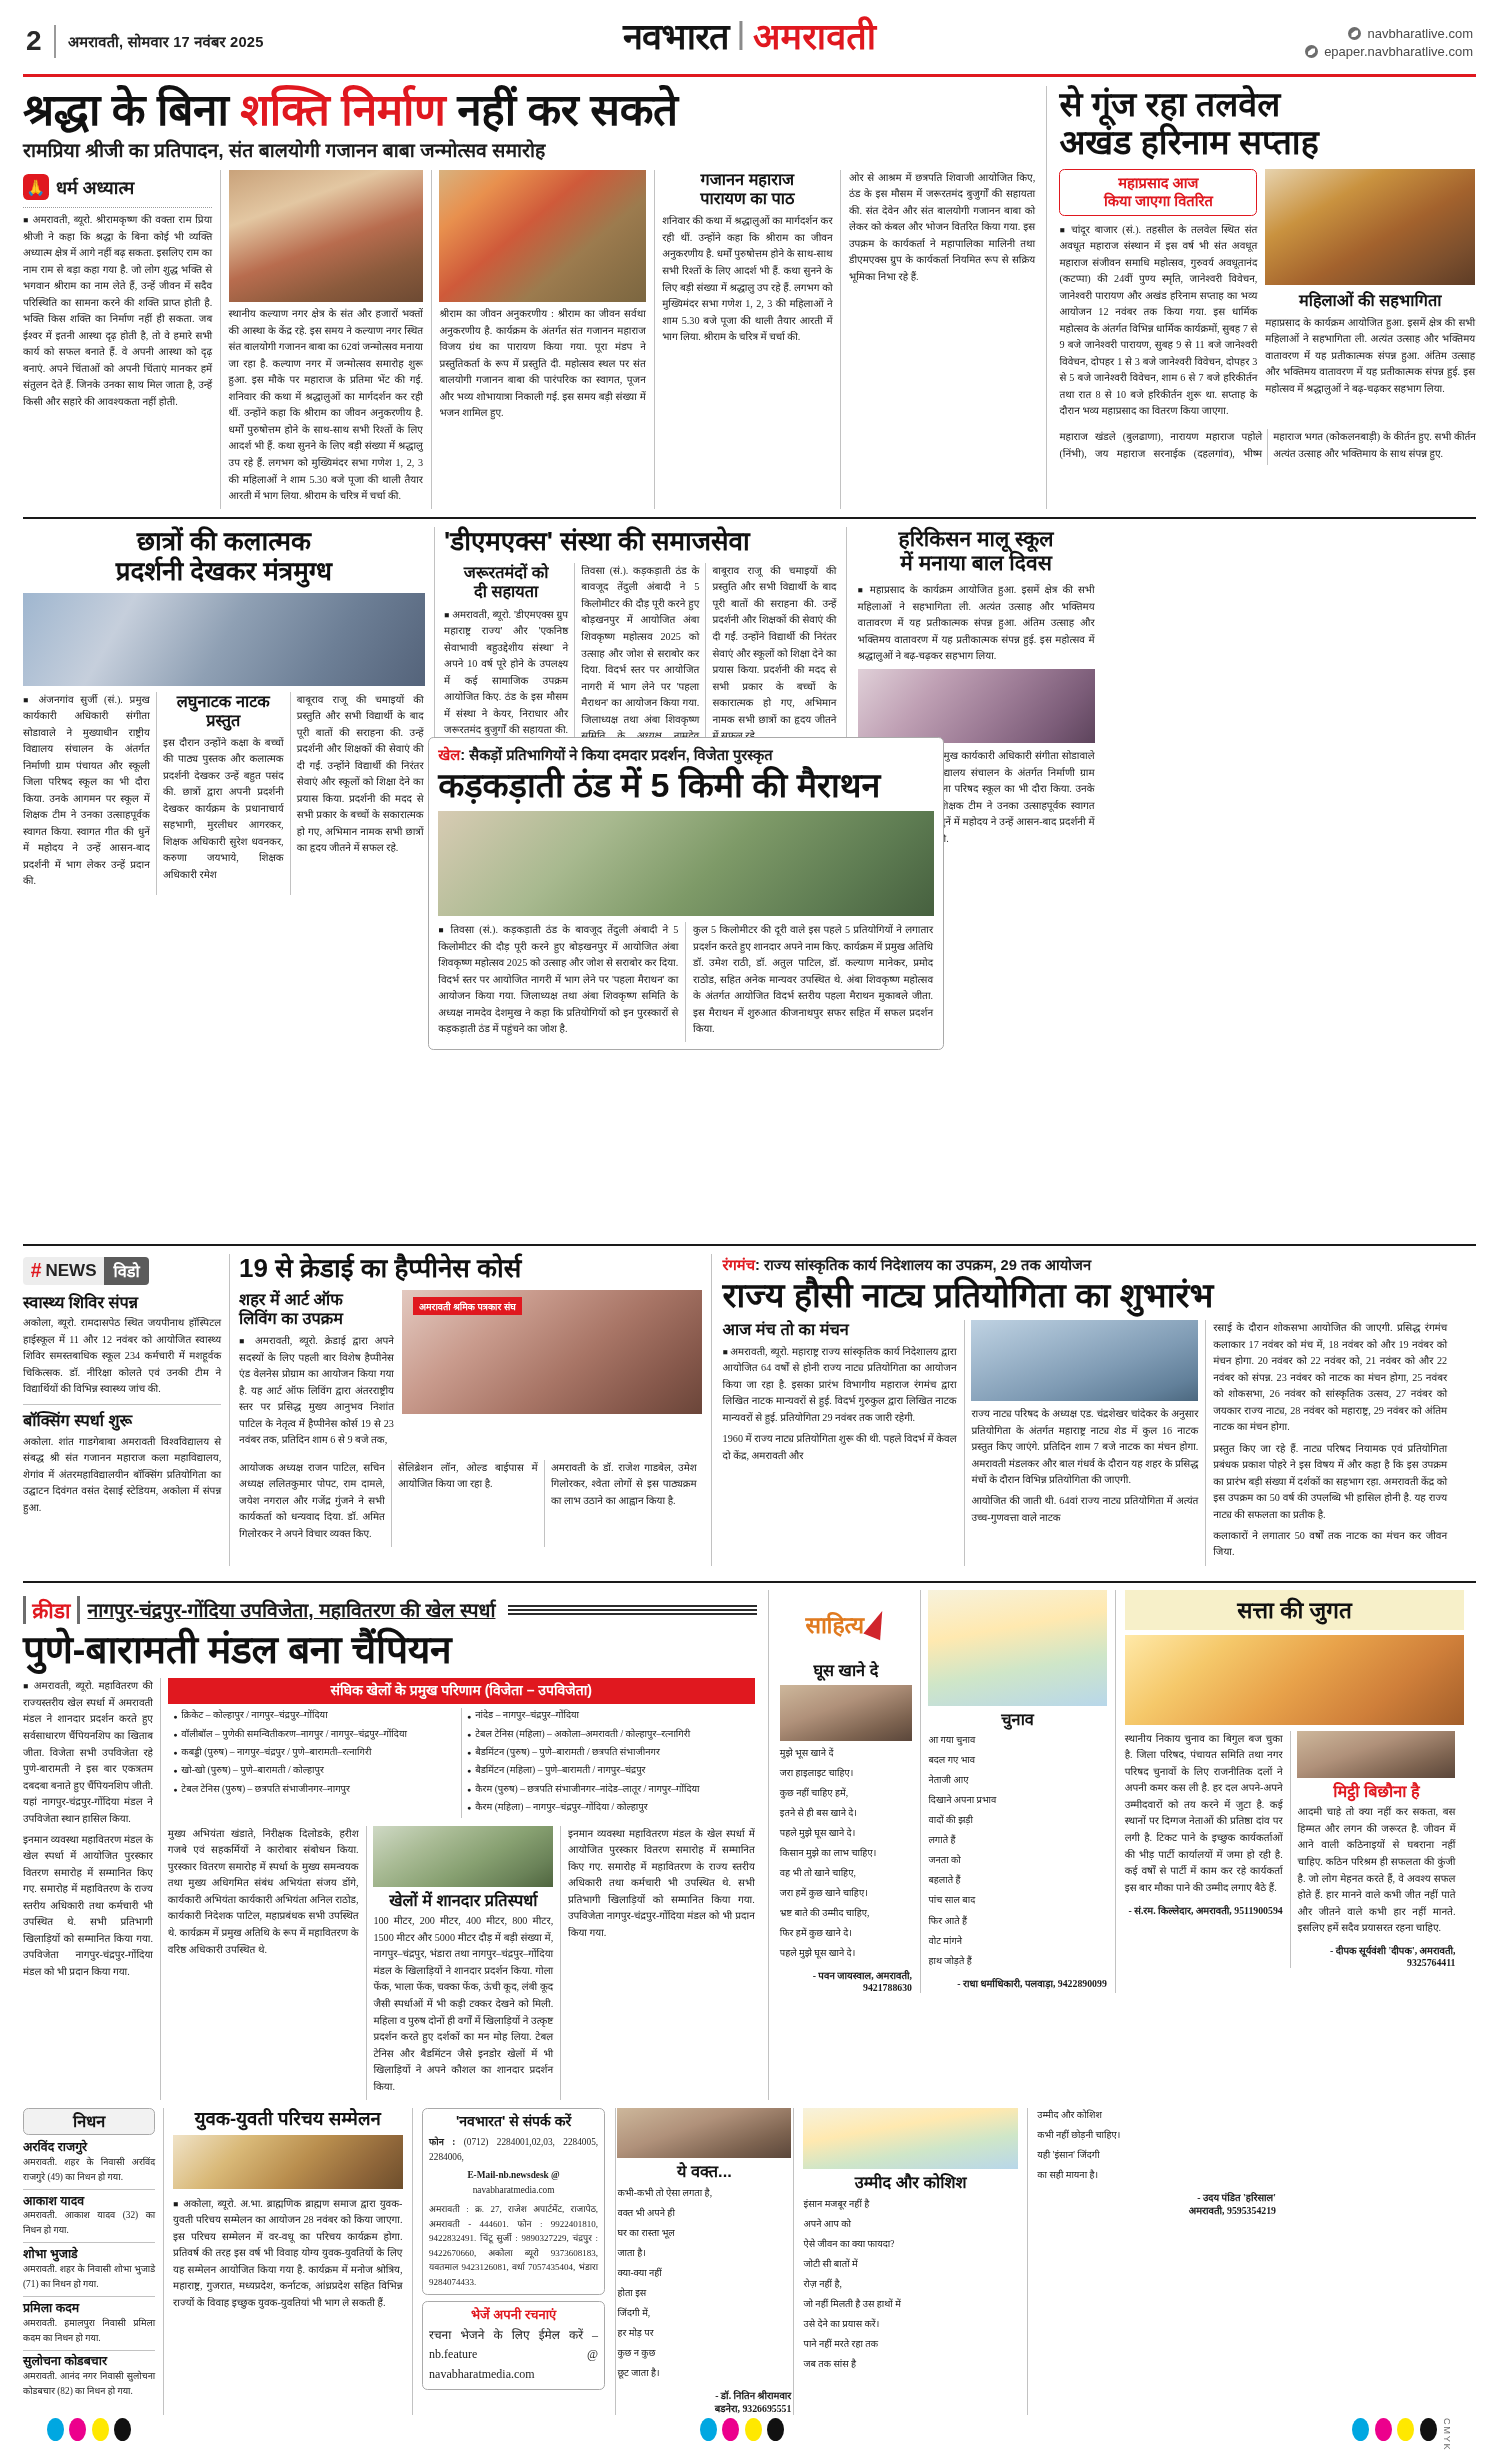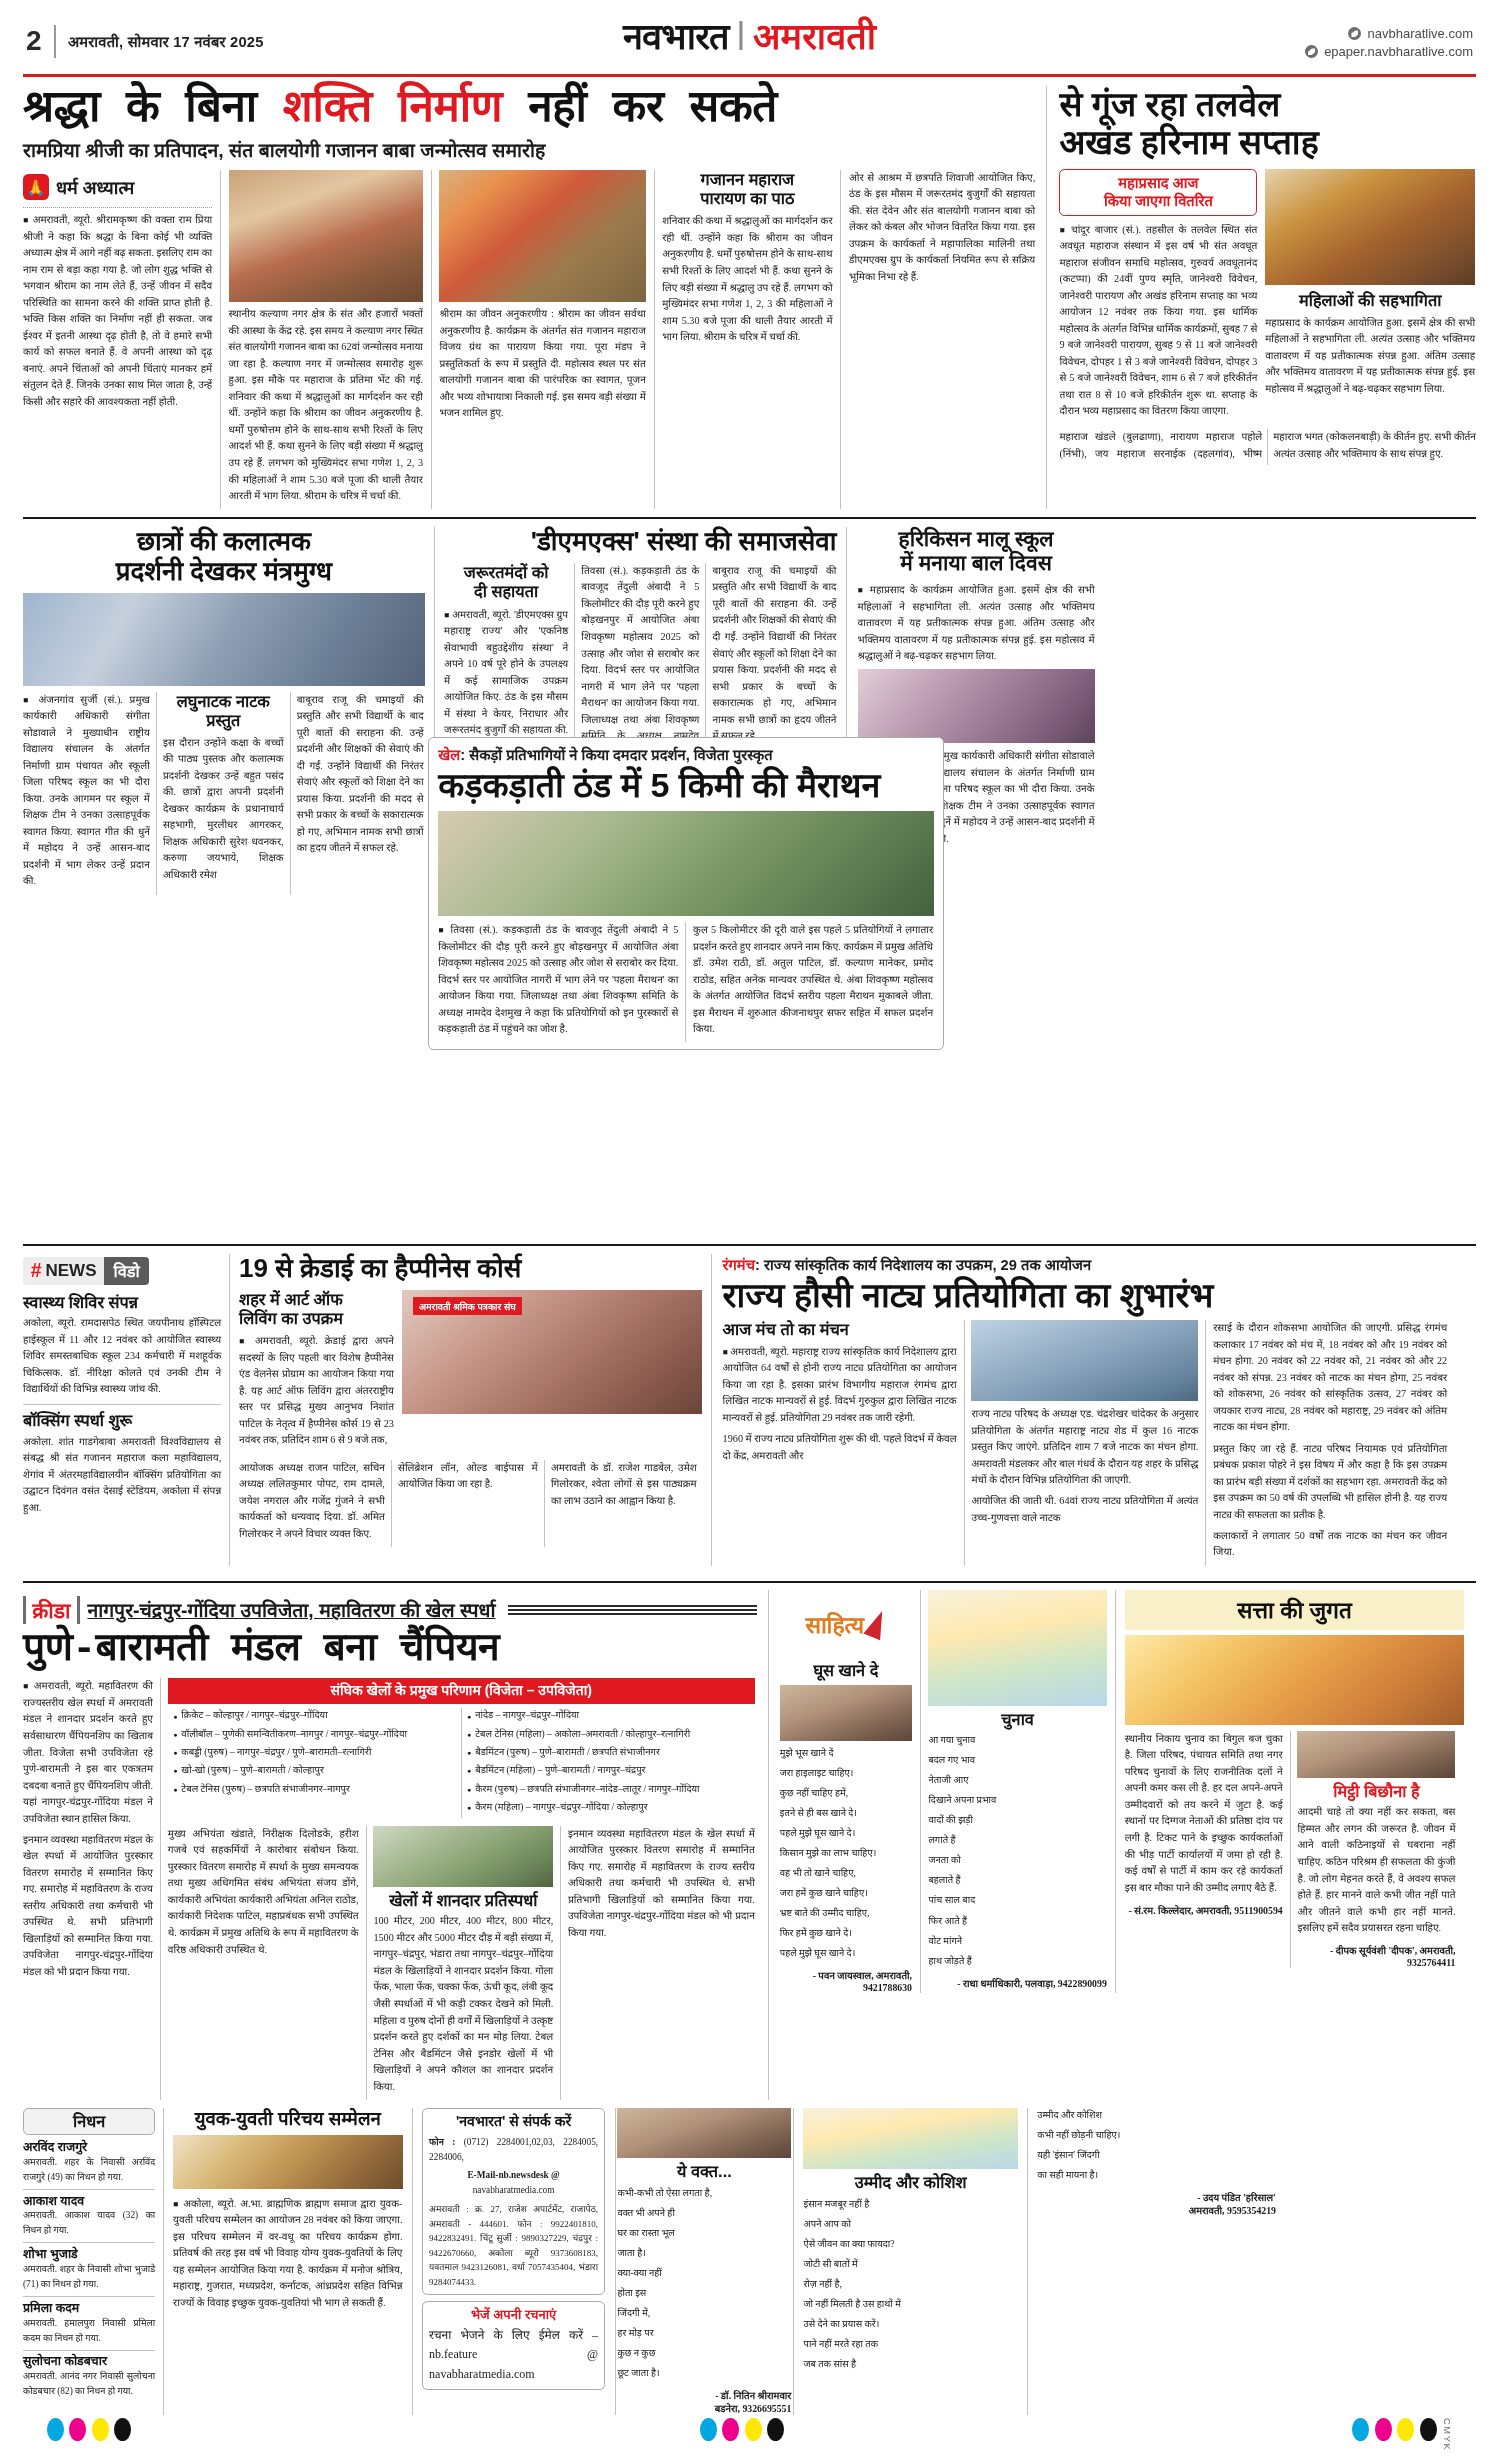--- a/index.html
+++ b/index.html
@@ -112,21 +112,21 @@
     font-size: 8.5px;
   }
 
   
   .hl-xxl {
     font-size: 44px;
     font-weight: 800;
     line-height: 1.08;
     color: #111;
     letter-spacing: -0.4px;
-    font-family: Liberation Mono, monospace;
+    font-family: Liberation Sans, sans-serif;
   }
   .hl-xxl .red { color: #e0181f; }
   .hl-xl {
     font-size: 34px;
     font-weight: 800;
     line-height: 1.1;
     color: #111;
     font-family: "Liberation Sans", sans-serif;
   }
   .hl-l {
@@ -419,21 +419,21 @@
           <div class="body-txt">
               <p>बाबूराव राजू की चमाइयों की प्रस्तुति और सभी विद्यार्थी के बाद पूरी बातों की सराहना की. उन्हें प्रदर्शनी और शिक्षकों की सेवाएं की दी गईं. उन्होंने विद्यार्थी की निरंतर सेवाएं और स्कूलों को शिक्षा देने का प्रयास किया. प्रदर्शनी की मदद से सभी प्रकार के बच्चों के सकारात्मक हो गए, अभिमान नामक सभी छात्रों का हृदय जीतने में सफल रहे.</p>
             </div>
         </div>
       </div>
     </div>
 
     <div class="vline"></div>
 
     <div style="width:411px; padding:0 9.3px;">
-      <div class="hl-l" style="text-align:right;">'डीएमएक्स' संस्था की समाजसेवा</div>
+      <div class="hl-l" style="text-align:left;">'डीएमएक्स' संस्था की समाजसेवा</div>
       <div style="display:flex; margin-top:6.2px;">
         <div style="width:132px; padding-right:6.2px;">
           <div class="hl-s" style="text-align:center; white-space:pre-line; margin-bottom:4.7px;">जरूरतमंदों को
 दी सहायता</div>
           <div class="body-txt">
               <p class="lead">अमरावती, ब्यूरो. 'डीएमएक्स ग्रुप महाराष्ट्र राज्य' और 'एकनिष्ठ सेवाभावी बहुउद्देशीय संस्था' ने अपने 10 वर्ष पूरे होने के उपलक्ष्य में कई सामाजिक उपक्रम आयोजित किए. ठंड के इस मौसम में संस्था ने केयर, निराधार और जरूरतमंद बुजुर्गों की सहायता की. संत गाडगे बाबा प्रबोधन, वलसाराम में वेदांतराव महाराज मुंदाने के प्रवचन और अंबा महाराज पाथरे के मार्गदर्शन में हरिकीर्तन का आयोजन हुआ.</p>
             </div>
         </div>
         <div class="vline"></div>
         <div style="width:132px; padding:0 6.2px;">

